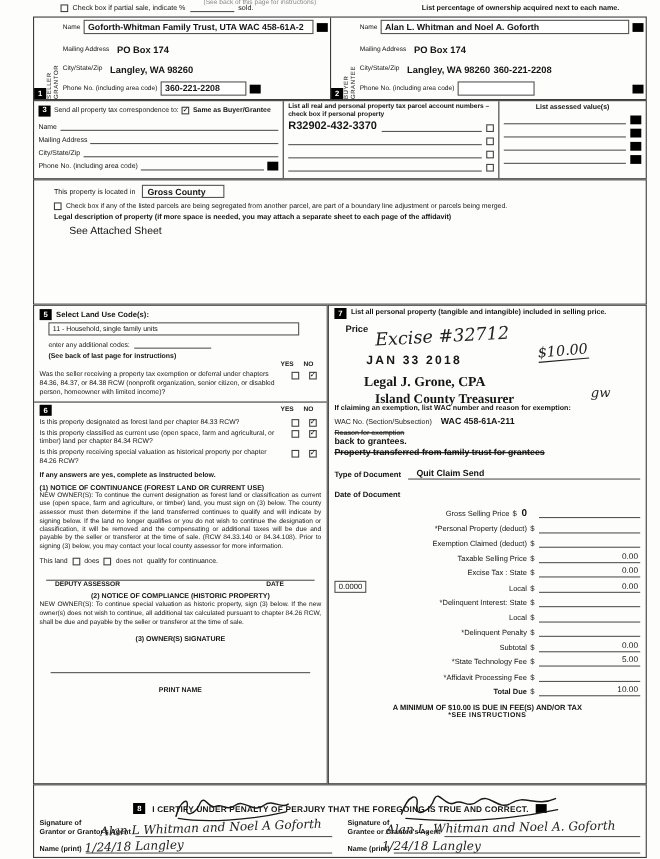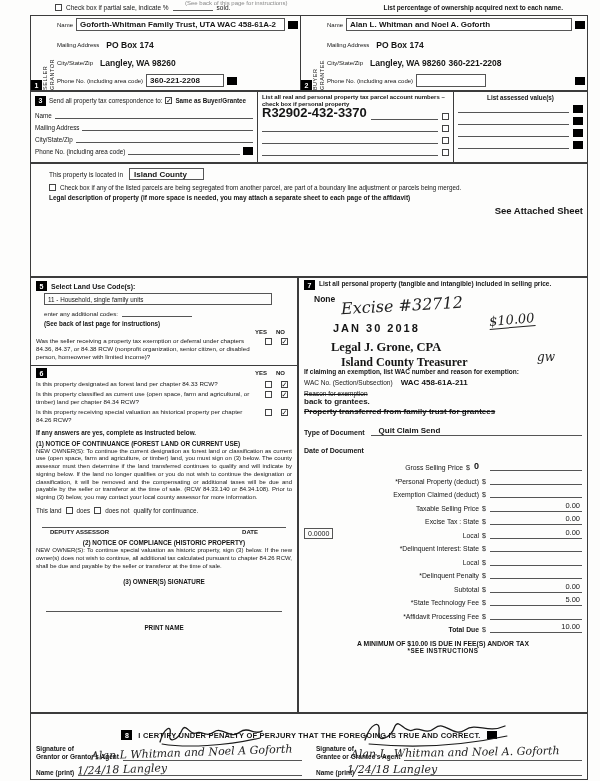--- a/index.html
+++ b/index.html
@@ -50,21 +50,21 @@
   .av-row { display:flex; align-items:flex-end; gap:4px; height:12px; }
 
   
   #sec4 { left:30px; top:163px; width:558px; height:114px; padding:2px 4px; }
   .s4row1 { display:flex; align-items:center; gap:5px; height:18px; }
   .s4row2 { display:flex; align-items:center; gap:6px; height:16px; margin-left:14px; }
   .locbox { border:1px solid #555; height:12px; display:flex; align-items:center; padding:0 16px 0 4px;
             font-size:8px; font-weight:600; }
   .s4row3 { display:flex; align-items:flex-start; gap:4px; margin-left:14px; margin-top:2px; font-size:6.3px; }
   .s4row4 { margin-left:14px; margin-top:3px; font-size:6.5px; font-weight:600; }
-  .s4val  { margin-left:28px; margin-top:4px; font-size:9.5px; font-weight:700;text-align:right; }
+  .s4val  { margin-left:28px; margin-top:4px; font-size:9.5px; font-weight:400; }
 
   
   #colL { left:30px; top:277px; width:268px; height:436px; padding:3px 5px; font-size:6.2px; }
   .luhdr { display:flex; align-items:center; gap:4px; }
   .codebox { border:1px solid #555; margin:2px 0 2px 8px; height:12px; width:228px; display:flex;
              align-items:center; padding:0 3px; font-size:6.3px; }
   .addl { display:flex; align-items:flex-end; gap:4px; margin-left:8px; height:10px; }
   .addl .fill-line { max-width:70px; }
   .seeback { font-weight:700; margin:3px 0 2px 8px; font-size:6.3px; }
   .ynhdr { display:flex; justify-content:flex-end; gap:9px; padding-right:7px; font-size:6px; font-weight:700; }
@@ -224,21 +224,21 @@
         </div>
       <div class="corr-row">
           <span>Phone No. (including area code)</span>
           <span class="fill-line"></span>
           <span class="bmark"></span>
         </div>
     </div>
     <div class="colB">
       <div class="lbl6" style="font-weight:600;line-height:1.2">List all real and personal property tax parcel account numbers – check box if personal property</div>
       <div class="pb-row">
-          <span class="typed" style="font-size:13px">R32902-432-3370</span>
+          <span class="typed" style="font-size:10px">R32902-432-3370</span>
           <span class="fill-line"></span>
           <span class="cb"></span>
         </div>
       <div class="pb-row">
           <span class="fill-line"></span>
           <span class="cb"></span>
         </div>
       <div class="pb-row">
           <span class="fill-line"></span>
           <span class="cb"></span>
@@ -265,21 +265,21 @@
       <div class="av-row">
           <span class="fill-line"></span>
           <span class="bmark"></span>
         </div>
     </div>
   </div>
 
   <div id="sec4" class="sec">
     <div class="s4row2">
       <span class="lbl65">This property is located in</span>
-      <span class="locbox">Island County</span>
+      <span class="locbox">Gross County</span>
     </div>
     <div class="s4row3">
       <span class="cb"></span>
       <span style="max-width:520px">Check box if any of the listed parcels are being segregated from another parcel, are part of a boundary line adjustment or parcels being merged.</span>
     </div>
     <div class="s4row4">Legal description of property (if more space is needed, you may attach a separate sheet to each page of the affidavit)</div>
     <div class="s4val">See Attached Sheet</div>
   </div>
 
   <div id="colL" class="sec">
@@ -363,24 +363,24 @@
     <div class="ntitle center" style="margin-top:8px">(3) OWNER(S) SIGNATURE</div>
     <div class="sigline" style="margin:26px 10px 0 10px"></div>
     <div class="printname">PRINT NAME</div>
   </div>
 
   <div id="colR" class="sec">
     <div class="phdr">
       <span class="numbox">7</span>
       <span class="phdr-text">List all personal property (tangible and intangible) included in selling price.</span>
     </div>
-    <div class="none-val">None</div>
+    <div class="none-val">Price</div>
 
     <span class="abs hand excise-hand">Excise #32712</span>
-    <span class="abs stampdate">JAN 30 2018</span>
+    <span class="abs stampdate">JAN 33 2018</span>
     <span class="abs hand amt-hand">$10.00</span>
     <span class="abs wanda">Legal J. Grone, CPA</span>
     <span class="abs treas">Island County Treasurer</span>
     <span class="abs hand gw-hand">gw</span>
 
     <div class="stamp-sp"></div>
     <div class="exnote">If claiming an exemption, list WAC number and reason for exemption:</div>
     <div class="wacrow">
       <span class="lbl65">WAC No. (Section/Subsection)</span>
       <span class="wacval">WAC 458-61A-211</span>

